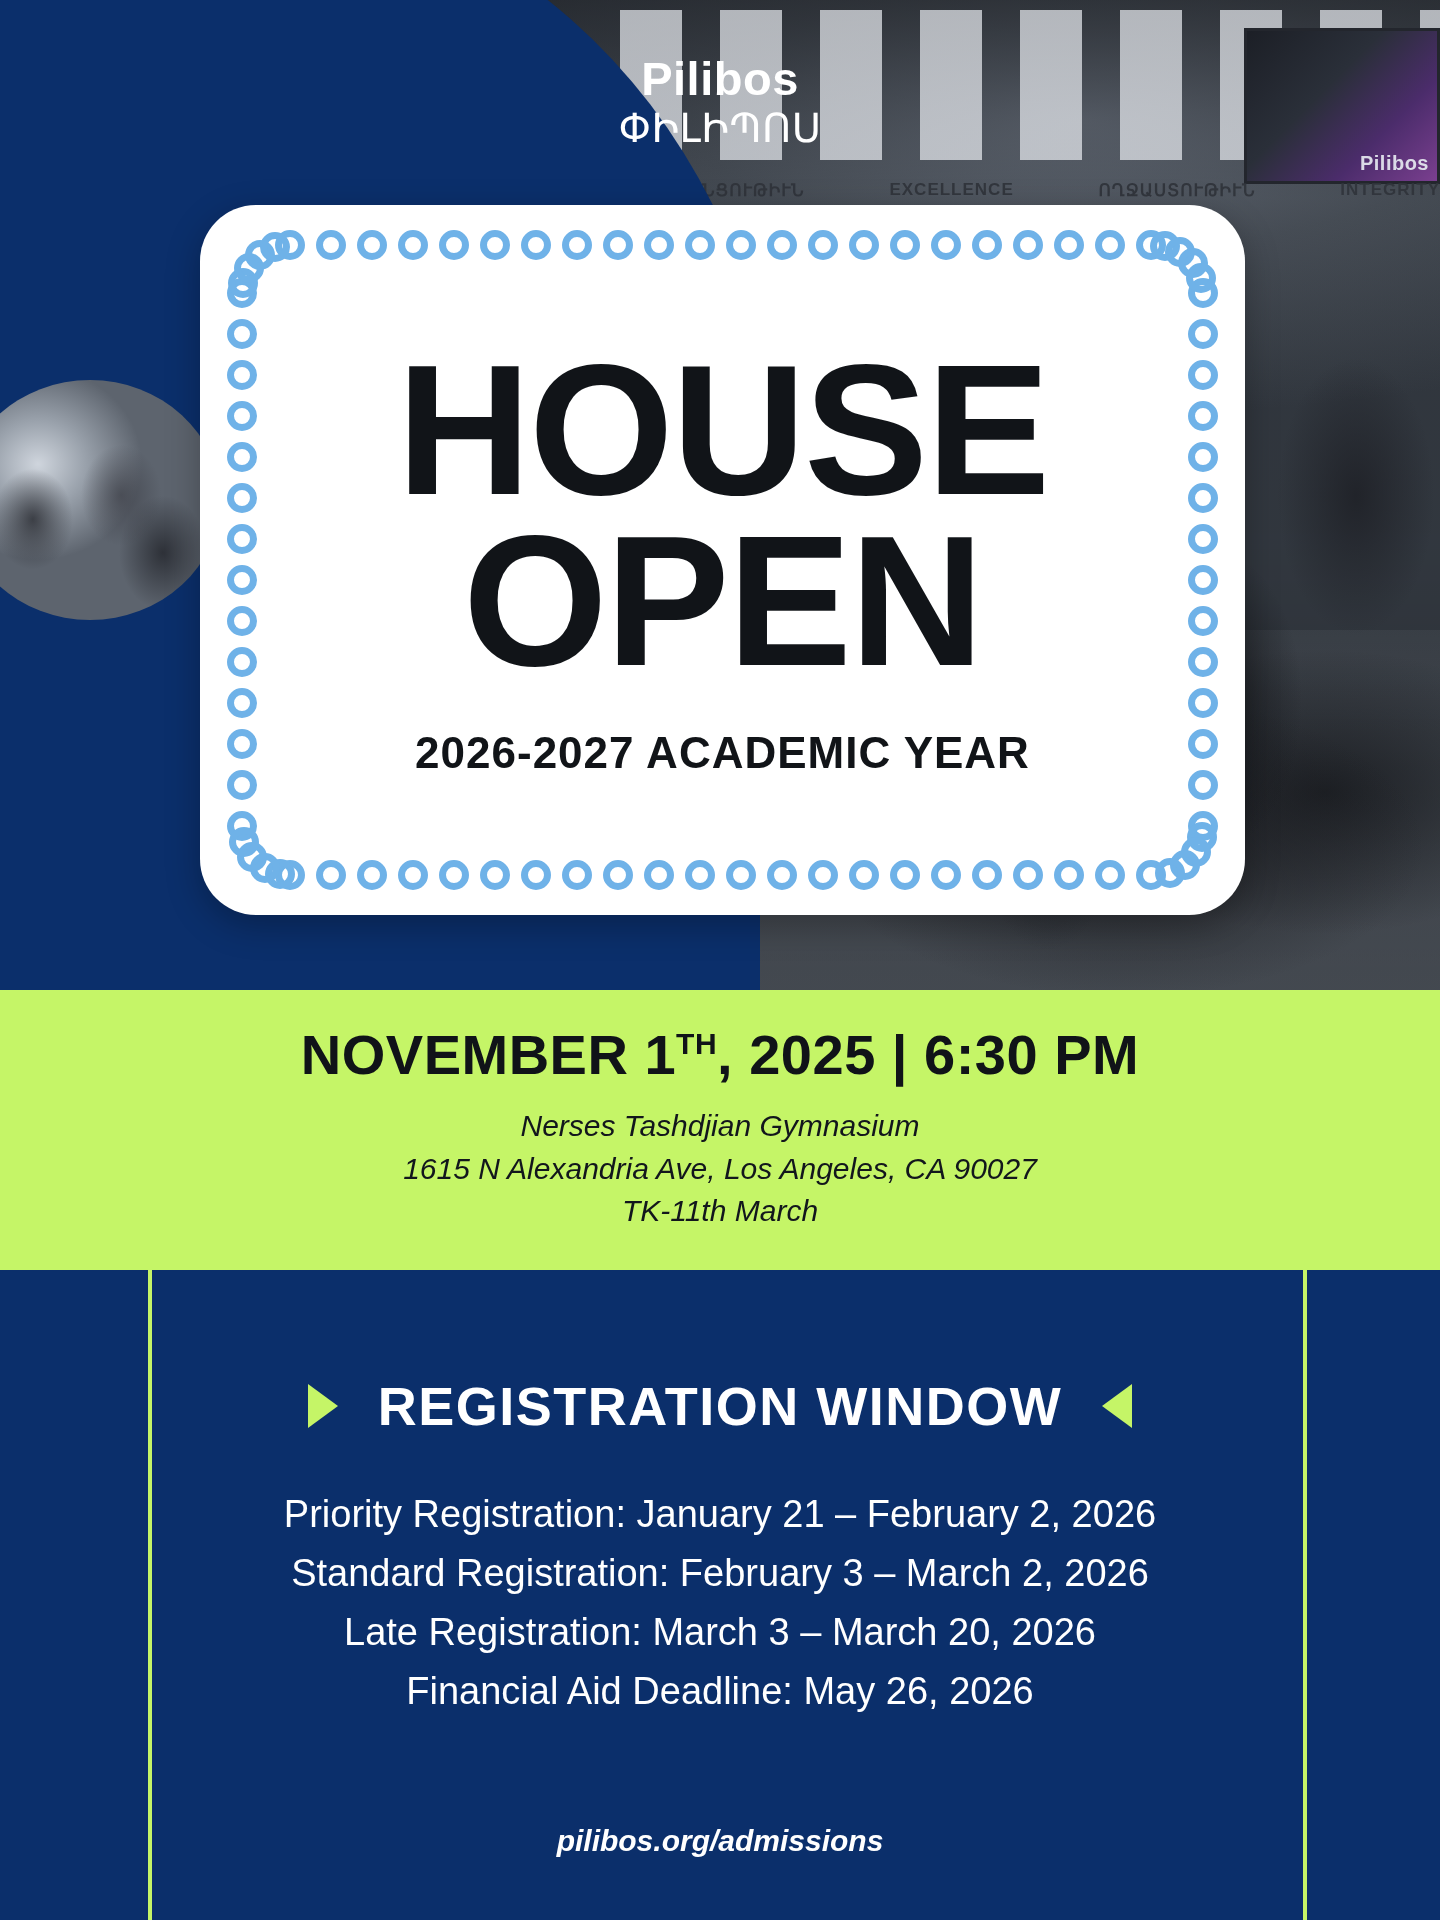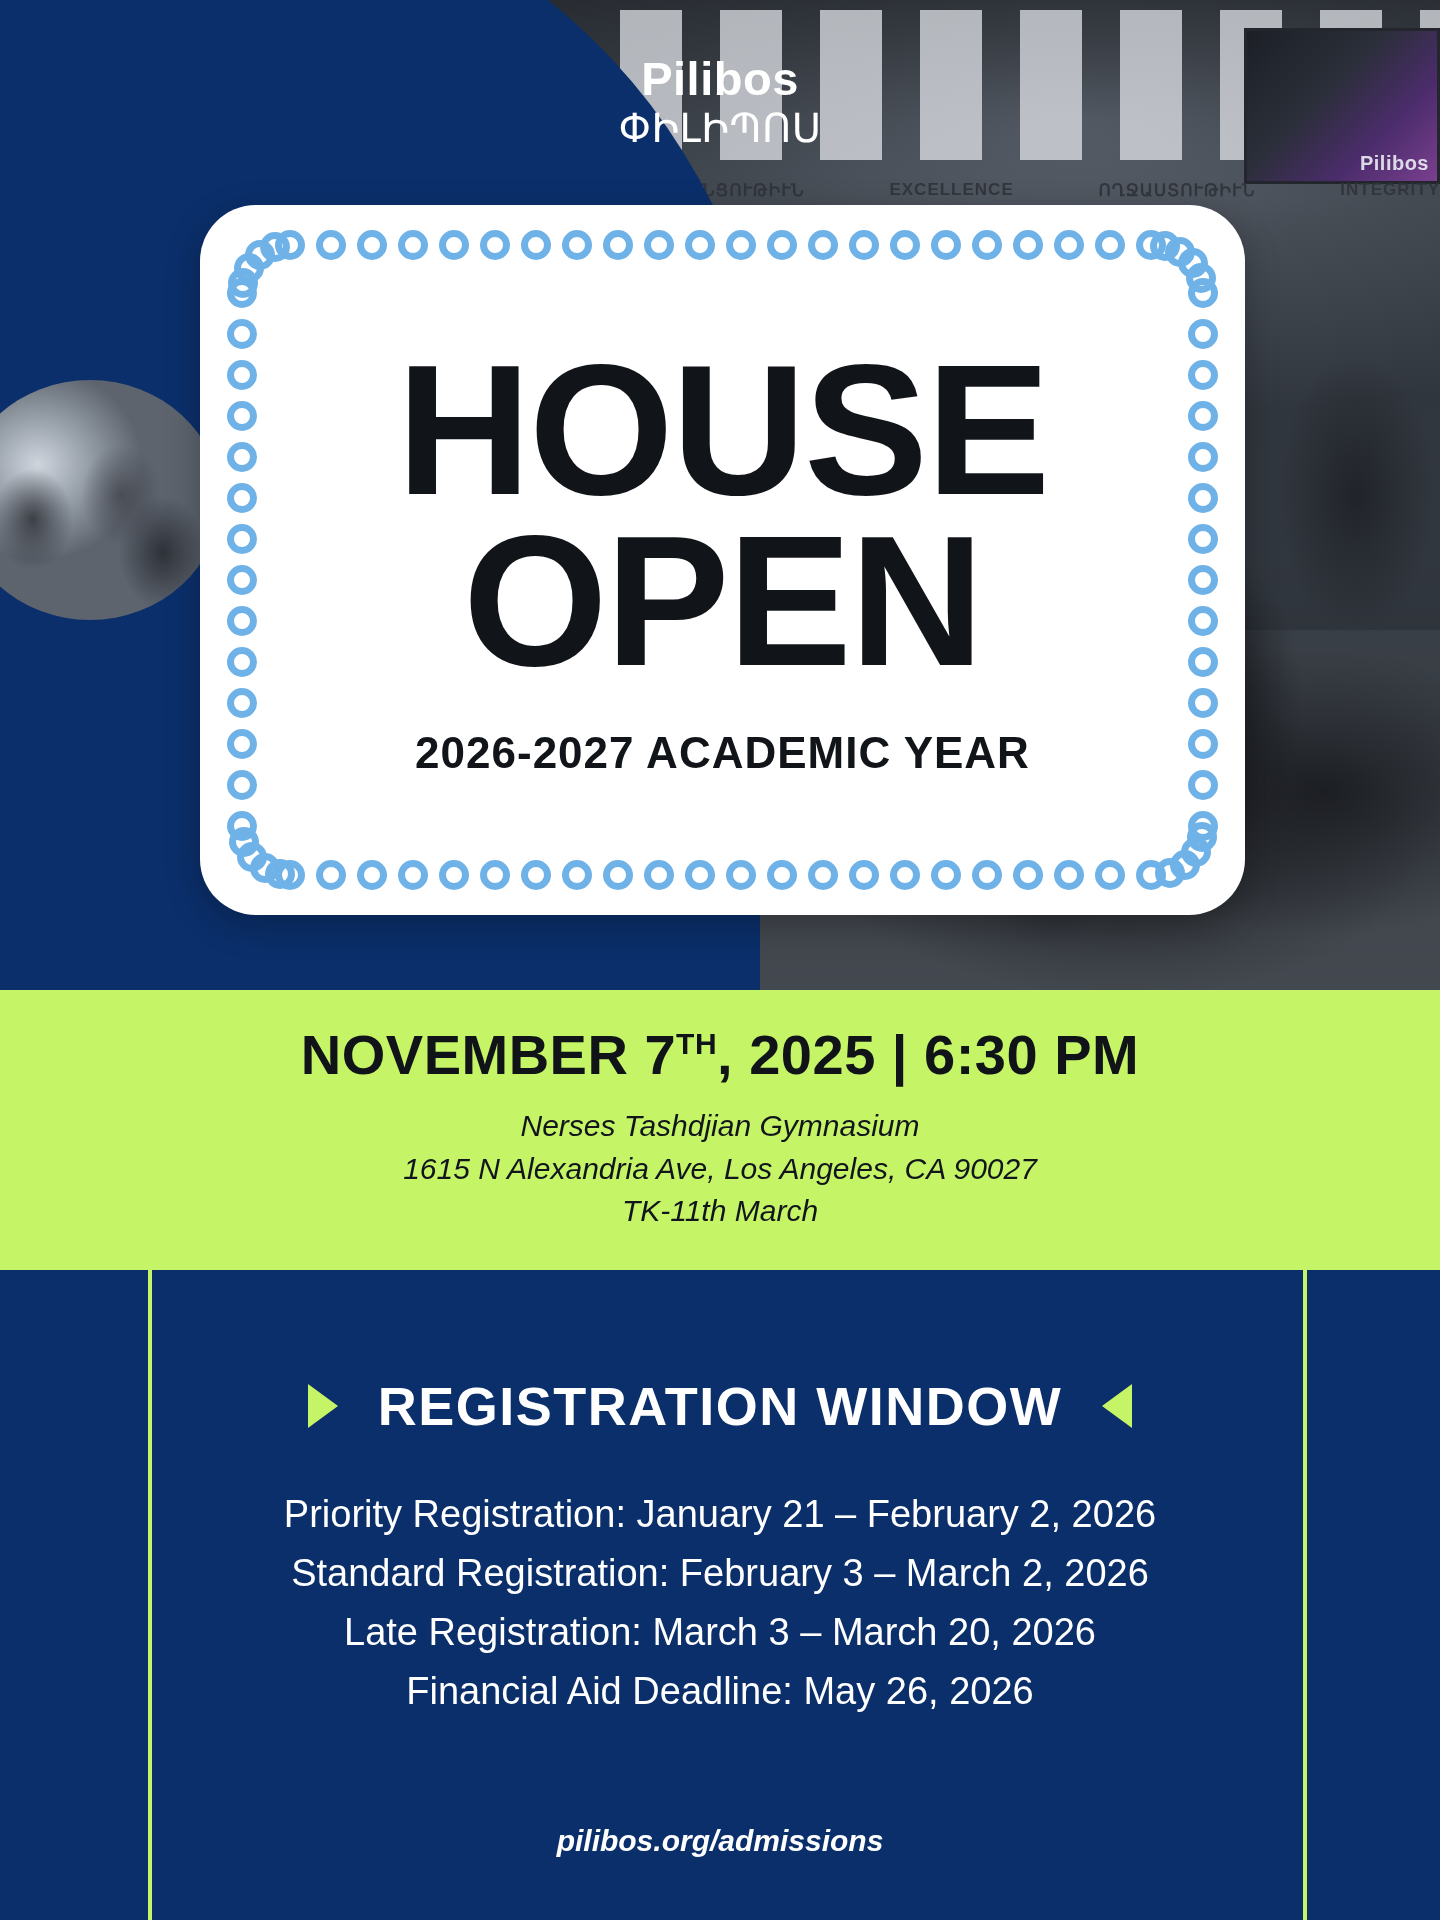--- a/index.html
+++ b/index.html
@@ -424,21 +424,21 @@
       </div>
     <div class="card-inner">
       <div class="card-title">HOUSE</div>
       <div class="card-title">OPEN</div>
       <div class="card-sub">2026-2027 ACADEMIC YEAR</div>
     </div>
   </div>
 
   <div class="green-band">
     <div class="band-date">
-      <span>NOVEMBER 7</span><sup>TH</sup><span>, 2025 | 6:30 PM</span>
+      <span>NOVEMBER 1</span><sup>TH</sup><span>, 2025 | 6:30 PM</span>
     </div>
     <div class="band-lines">
       <div>Nerses Tashdjian Gymnasium</div>
       <div>1615 N Alexandria Ave, Los Angeles, CA 90027</div>
       <div>TK-11th March</div>
     </div>
   </div>
 
   <div class="bottom">
     <div class="rule-left"></div>

